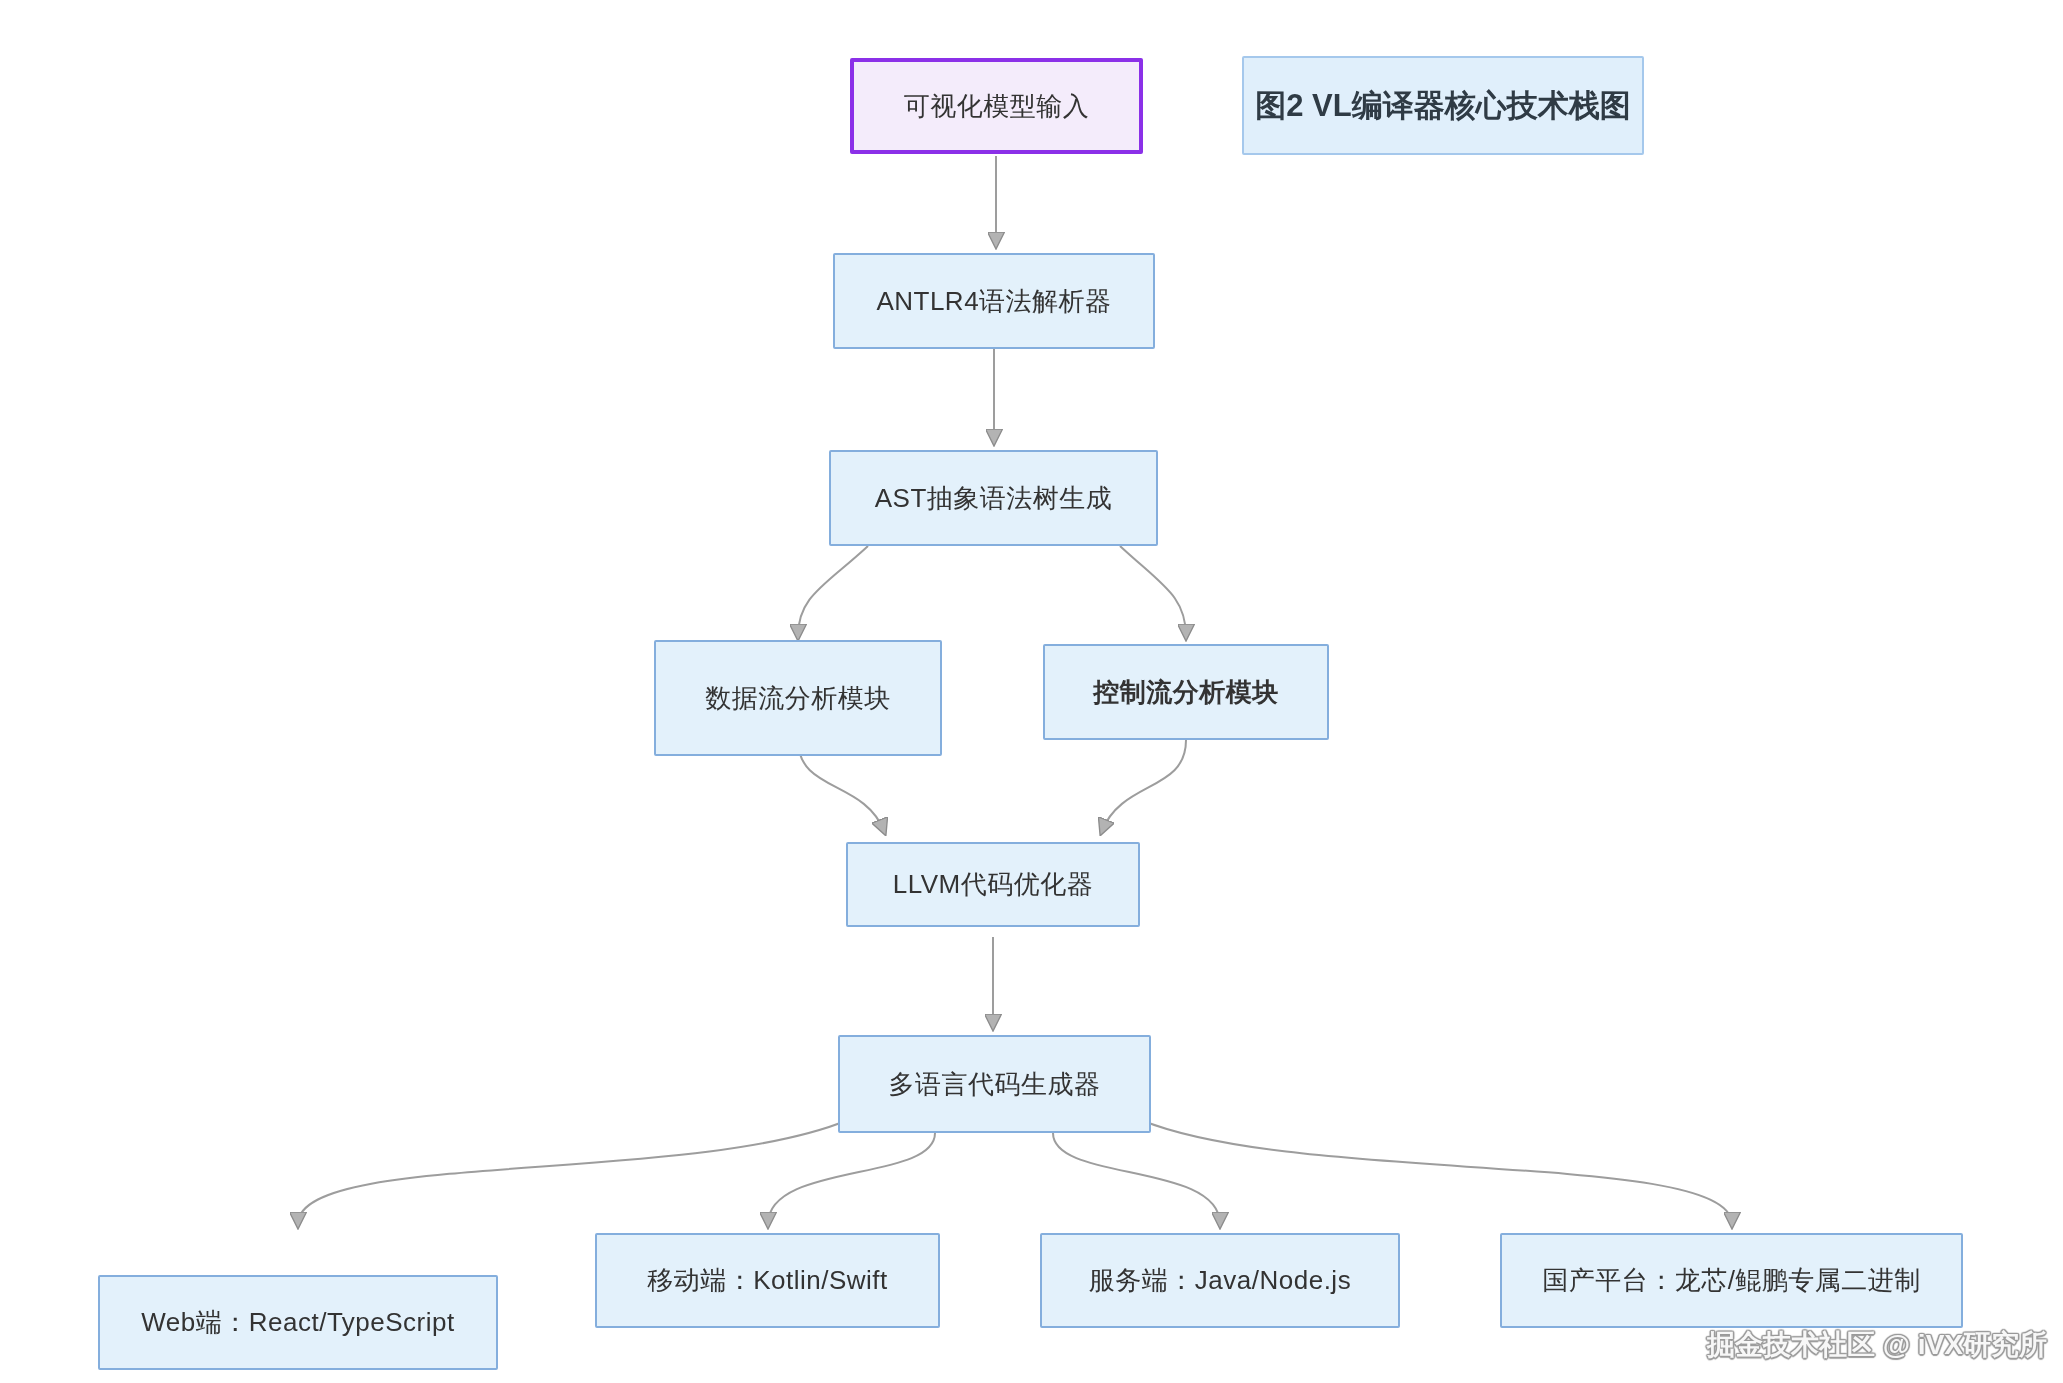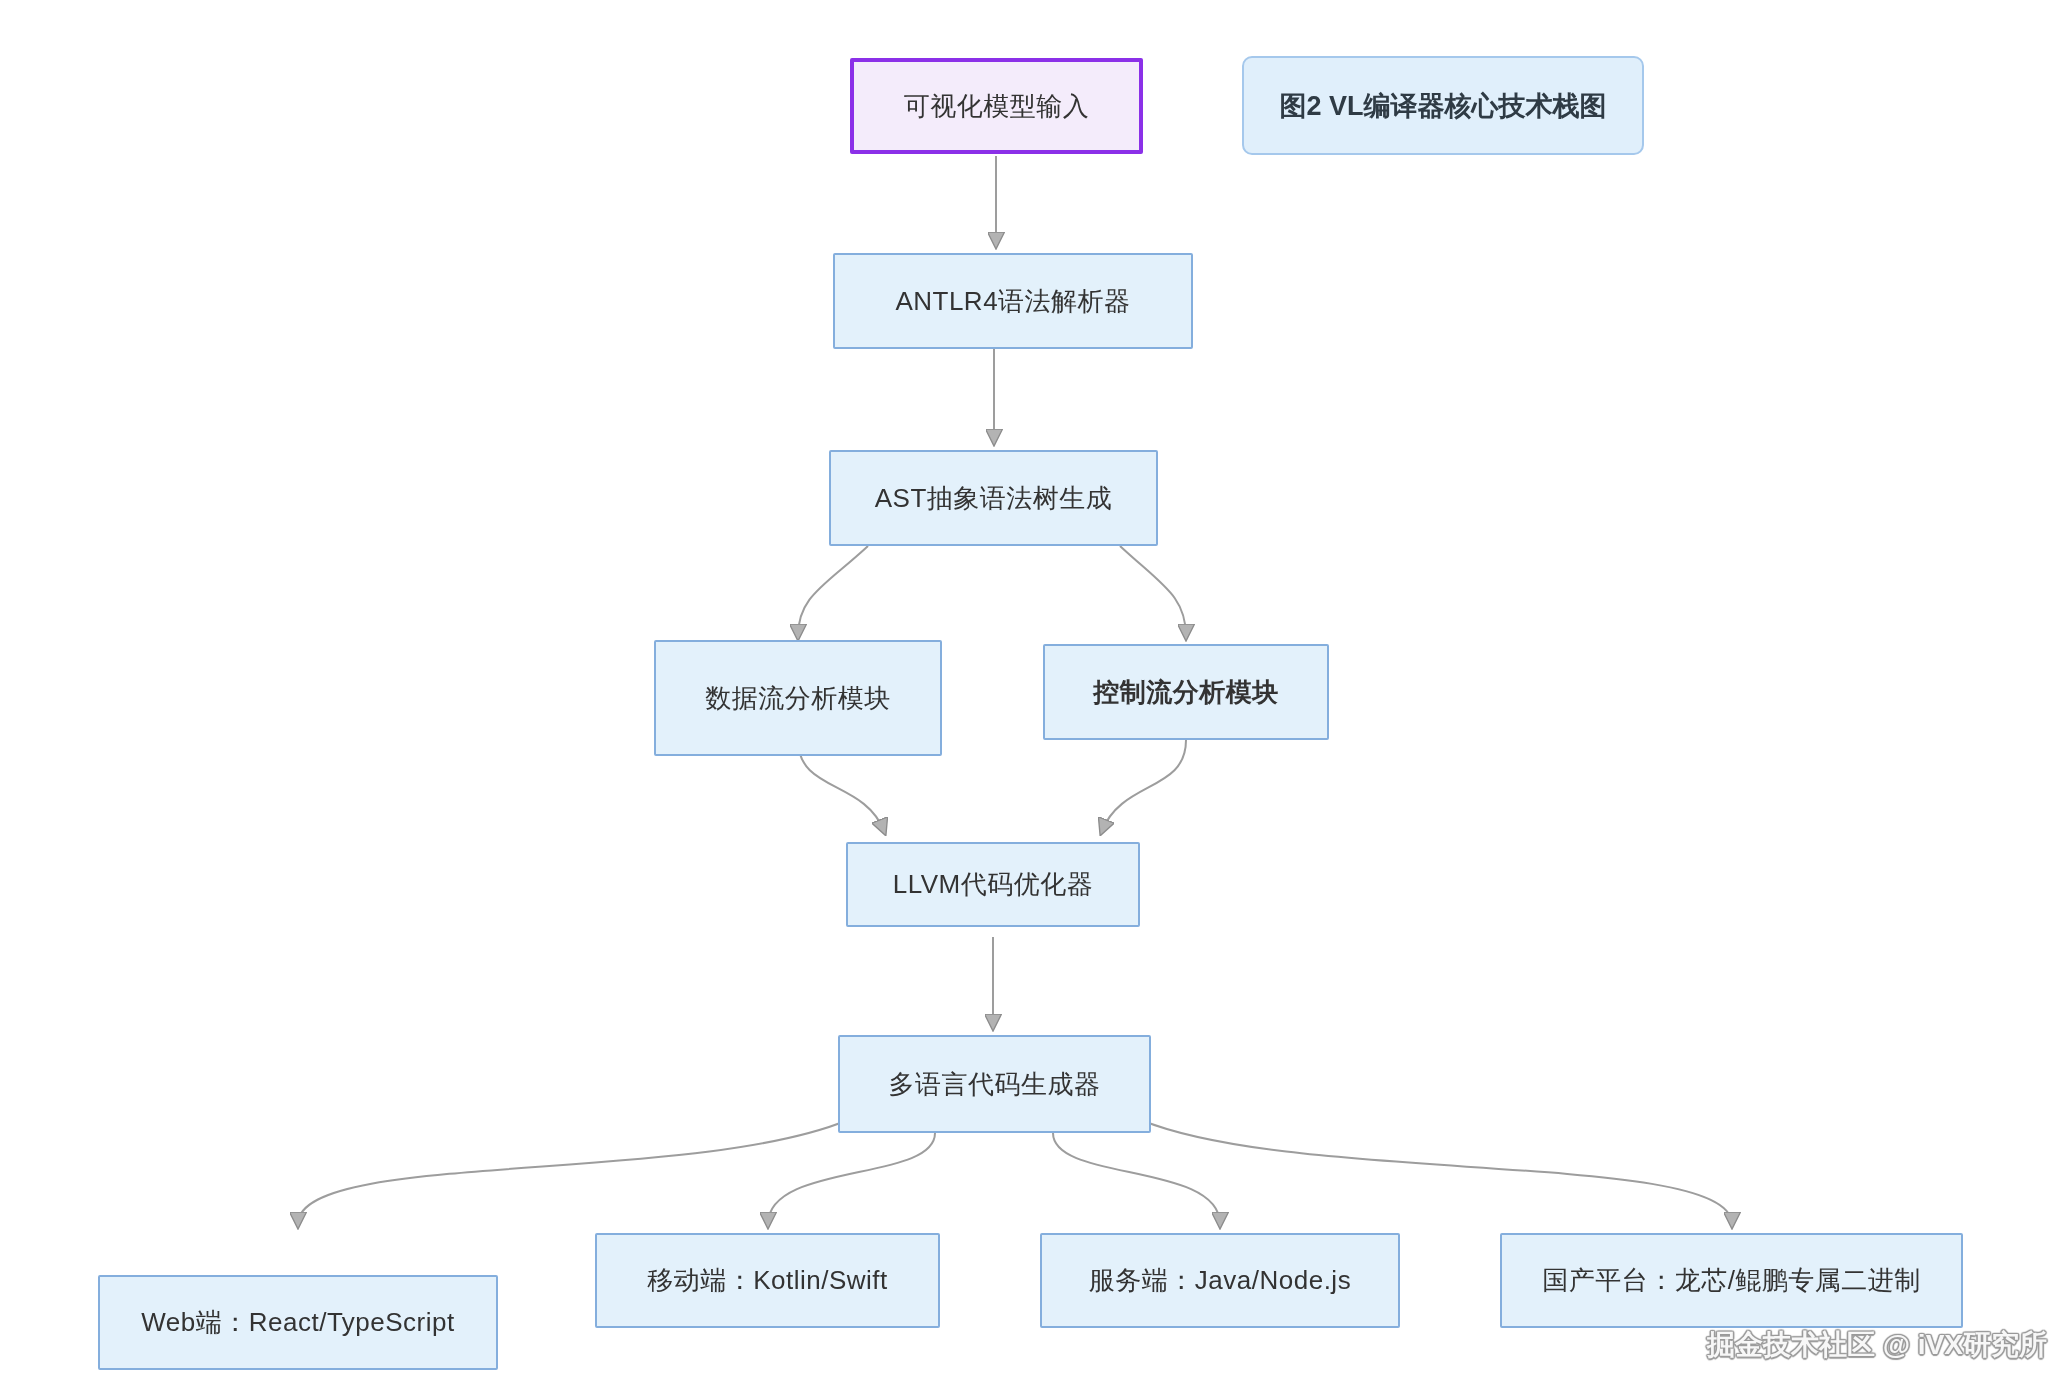--- a/index.html
+++ b/index.html
@@ -39,26 +39,26 @@
   }
   .node.purple {
     background: #f4ecfb;
     border: 4px solid #8b30e8;
   }
   .caption-box {
     position: absolute;
     box-sizing: border-box;
     background: #e0effb;
     border: 2px solid #a5c8ec;
-    border-radius: 10px;
+    border-radius: 2px;
     display: flex;
     align-items: center;
     justify-content: center;
     text-align: center;
-    font-size: 27px;
+    font-size: 31px;
     font-weight: 600;
     color: #2f3b45;
     white-space: nowrap;
   }
   .watermark {
     position: absolute;
     right: 16px;
     top: 1326px;
     font-size: 28px;
     font-weight: 600;
@@ -70,21 +70,21 @@
       0 -1.5px 1px #9b9b9b,
       1px 1px 1px #9b9b9b,
       -1px -1px 1px #9b9b9b,
       1px -1px 1px #9b9b9b,
       -1px 1px 1px #9b9b9b;
     white-space: nowrap;
   }
   
   #n-input       { left: 850px;  top: 58px;   width: 293px; height: 96px; }
   #n-caption     { left: 1242px; top: 56px;   width: 402px; height: 99px; }
-  #n-antlr       { left: 833px;  top: 253px;  width: 360px; height: 96px; }
+  #n-antlr       { left: 833px;  top: 253px;  width: 322px; height: 96px; }
   #n-ast         { left: 829px;  top: 450px;  width: 329px; height: 96px; }
   #n-dataflow    { left: 654px;  top: 640px;  width: 288px; height: 116px; }
   #n-controlflow { left: 1043px; top: 644px;  width: 286px; height: 96px; font-weight: bold; }
   #n-llvm        { left: 846px;  top: 842px;  width: 294px; height: 85px; }
   #n-codegen     { left: 838px;  top: 1035px; width: 313px; height: 98px; }
   #n-web         { left: 98px;   top: 1233px; width: 400px; height: 95px; margin-top: 42px; }
   #n-mobile      { left: 595px;  top: 1233px; width: 345px; height: 95px; }
   #n-server      { left: 1040px; top: 1233px; width: 360px; height: 95px; }
   #n-domestic    { left: 1500px; top: 1233px; width: 463px; height: 95px; }
 </style>

